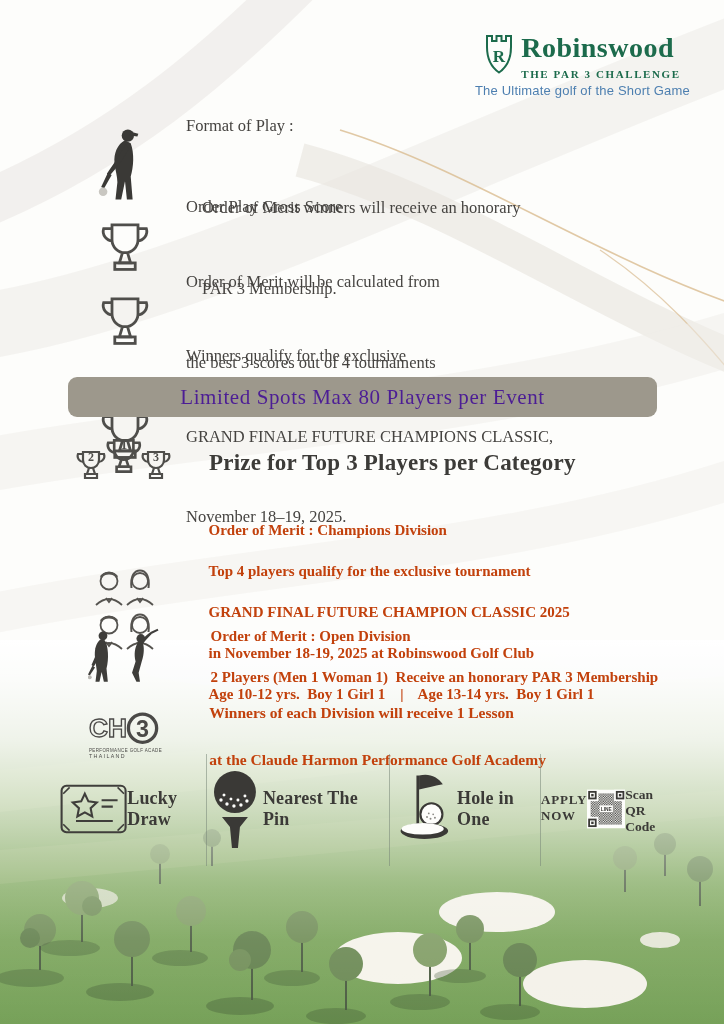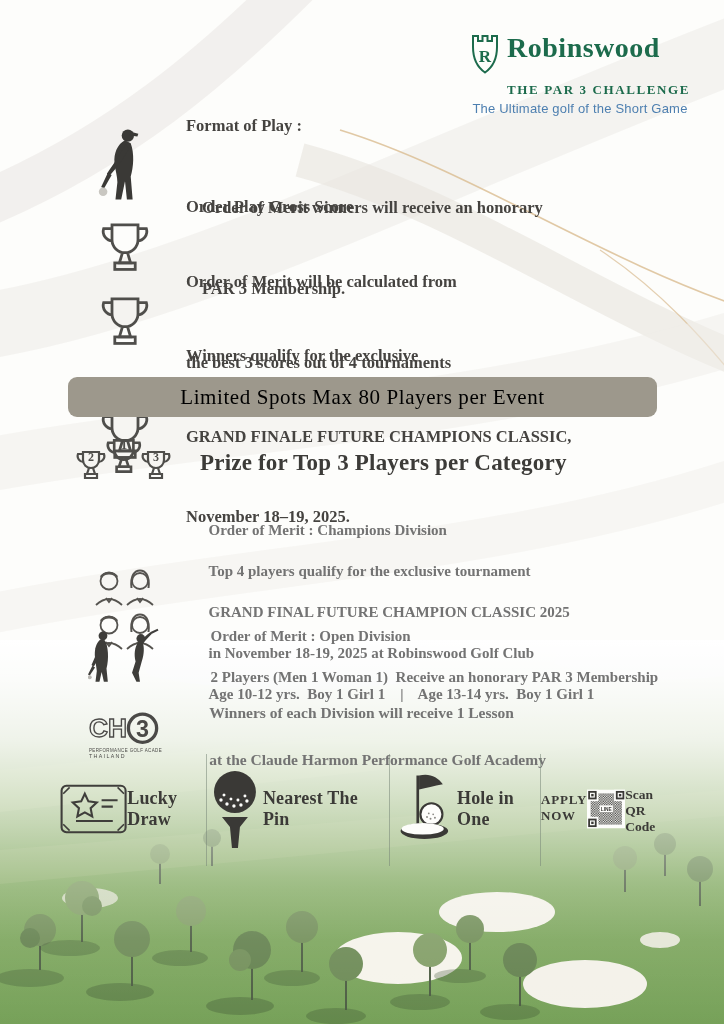--- a/index.html
+++ b/index.html
@@ -7,36 +7,36 @@
     position:relative;width:724px;height:1024px;overflow:hidden;
     background:#fdfdfb;
     font-family:"Liberation Serif","DejaVu Serif",serif;
     color:#454340;
   }
   .bg-waves{position:absolute;inset:0;z-index:0;}
   
   .logo{position:absolute;top:34px;right:34px;z-index:3;display:flex;flex-direction:column;align-items:center;}
   .logo-top{display:flex;align-items:flex-start;gap:7px;}
   .logo-name{font-size:28px;font-weight:bold;color:#1c6b4c;line-height:1;letter-spacing:.5px;}
-  .logo-sub{font-size:13px;font-weight:bold;color:#1c6b4c;letter-spacing:1.6px;margin-top:20px;text-align:center;}
+  .logo-sub{font-size:11px;font-weight:bold;color:#1c6b4c;letter-spacing:1.6px;margin-top:6px;text-align:center;}
   .logo-tag{font-size:13px;color:#4d7fb0;margin-top:3px;letter-spacing:.2px;font-family:"Liberation Sans",sans-serif;}
   
   .row{position:absolute;left:88px;display:flex;align-items:center;z-index:3;}
   .row-icon{width:74px;display:flex;justify-content:center;flex:none;}
-  .row-text{margin-left:24px;font-size:16.5px;font-weight:bold;line-height:1.62;color:#454340;white-space:pre-wrap;}
+  .row-text{margin-left:24px;font-size:16.5px;font-weight:normal;line-height:1.62;color:#454340;white-space:pre-wrap;}
   .row-text .line{display:block;}
   
   .banner{position:absolute;left:68px;top:377px;width:589px;height:40px;z-index:3;
     background:#9d988c;border-radius:9px;display:flex;align-items:center;justify-content:center;}
-  .banner-label{color:#000000;font-size:21px;letter-spacing:.6px;}
+  .banner-label{color:#4c1d95;font-size:21px;letter-spacing:.6px;}
   
   .prize-row{position:absolute;left:76px;top:434px;display:flex;align-items:center;z-index:3;}
-  .prize-heading{margin-left:28px;font-size:23px;font-weight:bold;color:#3c3b38;letter-spacing:.2px;}
-  
-  .division-text{font-size:15px;font-weight:bold;line-height:1.36;color:#737373;white-space:pre-wrap;}
+  .prize-heading{margin-left:37px;font-size:23px;font-weight:bold;color:#3c3b38;letter-spacing:.2px;}
+  
+  .division-text{font-size:15px;font-weight:bold;line-height:1.36;color:#c2410c;white-space:pre-wrap;}
   .champions{top:500px;}
   .open{top:606px;}
   .academy{top:678px;}
   
   .features{position:absolute;left:60px;top:748px;width:608px;height:122px;z-index:3;
     display:flex;align-items:stretch;}
   .feature{display:flex;flex-direction:row;align-items:center;justify-content:flex-end;}
   .f1{width:146px;} .f2{width:182px;} .f3{width:150px;} .f4{width:126px;}
   .feature-label{font-size:18px;font-weight:bold;color:#3b3a37;letter-spacing:.2px;}
   .v-divider{width:0;border-left:1.5px solid rgba(120,134,120,.55);margin:6px 0 4px 0;}

